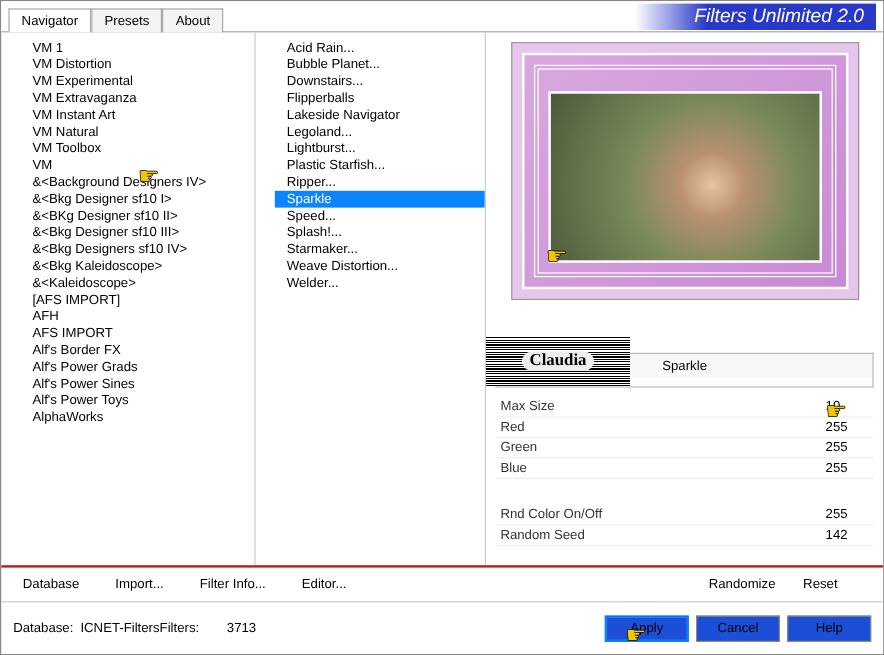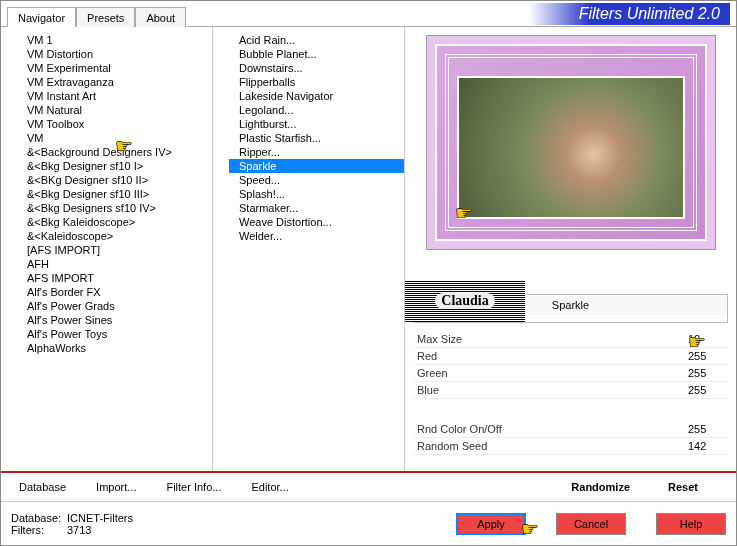--- a/index.html
+++ b/index.html
@@ -31,28 +31,28 @@
   .filter-title-row2 { height:8px; border:1px solid #bbb; border-top:none; background:#fdfdfd; }
 
   .params { margin-top:8px; }
   .param-row { display:flex; justify-content:space-between; padding:2px 4px; border-bottom:1px solid #eee; }
   .param-row .lbl { color:#333; flex:1; }
   .param-row .val { width:36px; text-align:left; }
   .param-spacer { height:14px; }
 
   .bottom-bar { height: 30px; border-top:2px solid #b91c1c; display:flex; align-items:center; gap:14px; padding:0 10px; position:relative;justify-content:space-between; }
   .btn-link { padding:4px 8px; cursor:pointer; color:#000; }
-  .right-links { margin-left:auto; display:flex; gap:22px; padding-right:20px;font-weight:bold; }
+  .right-links { margin-left:auto; display:flex; gap:7px; padding-right:20px; }
 
   .footer { display:flex; align-items:center; height:44px; border-top:1px solid #ccc; padding:4px 10px; }
-  .dbinfo { display:flex; flex-direction:column; font-size:11px; }
+  .dbinfo { display:flex; flex-direction:row; font-size:11px; }
   .dbinfo .row { display:flex; }
   .dbinfo .k { width:56px; }
   .foot-btns { margin-left:auto; display:flex; gap:6px; }
-  .win-btn { width:70px; height:22px; border:1px solid #888; background:#ef4444; cursor:pointer;margin-left:24px; }
+  .win-btn { width:70px; height:22px; border:1px solid #888; background:#1d4ed8; cursor:pointer; }
   .win-btn.primary { border:1px solid #0a84ff; box-shadow:0 0 0 1px #0a84ff inset; }
 
   
   .hand { position:absolute; width:26px; height:20px; pointer-events:none; }
   .hand::before { content:"☛"; font-size:20px; color:#f3c600; -webkit-text-stroke:0.6px #000; position:absolute; top:-4px; }
   .hand1 { top:137px; left:114px; }
   .hand2 { top:204px; left:454px; }
   .hand3 { top:333px; left:687px; }
   .hand4 { top:520px; left:520px; }
 

